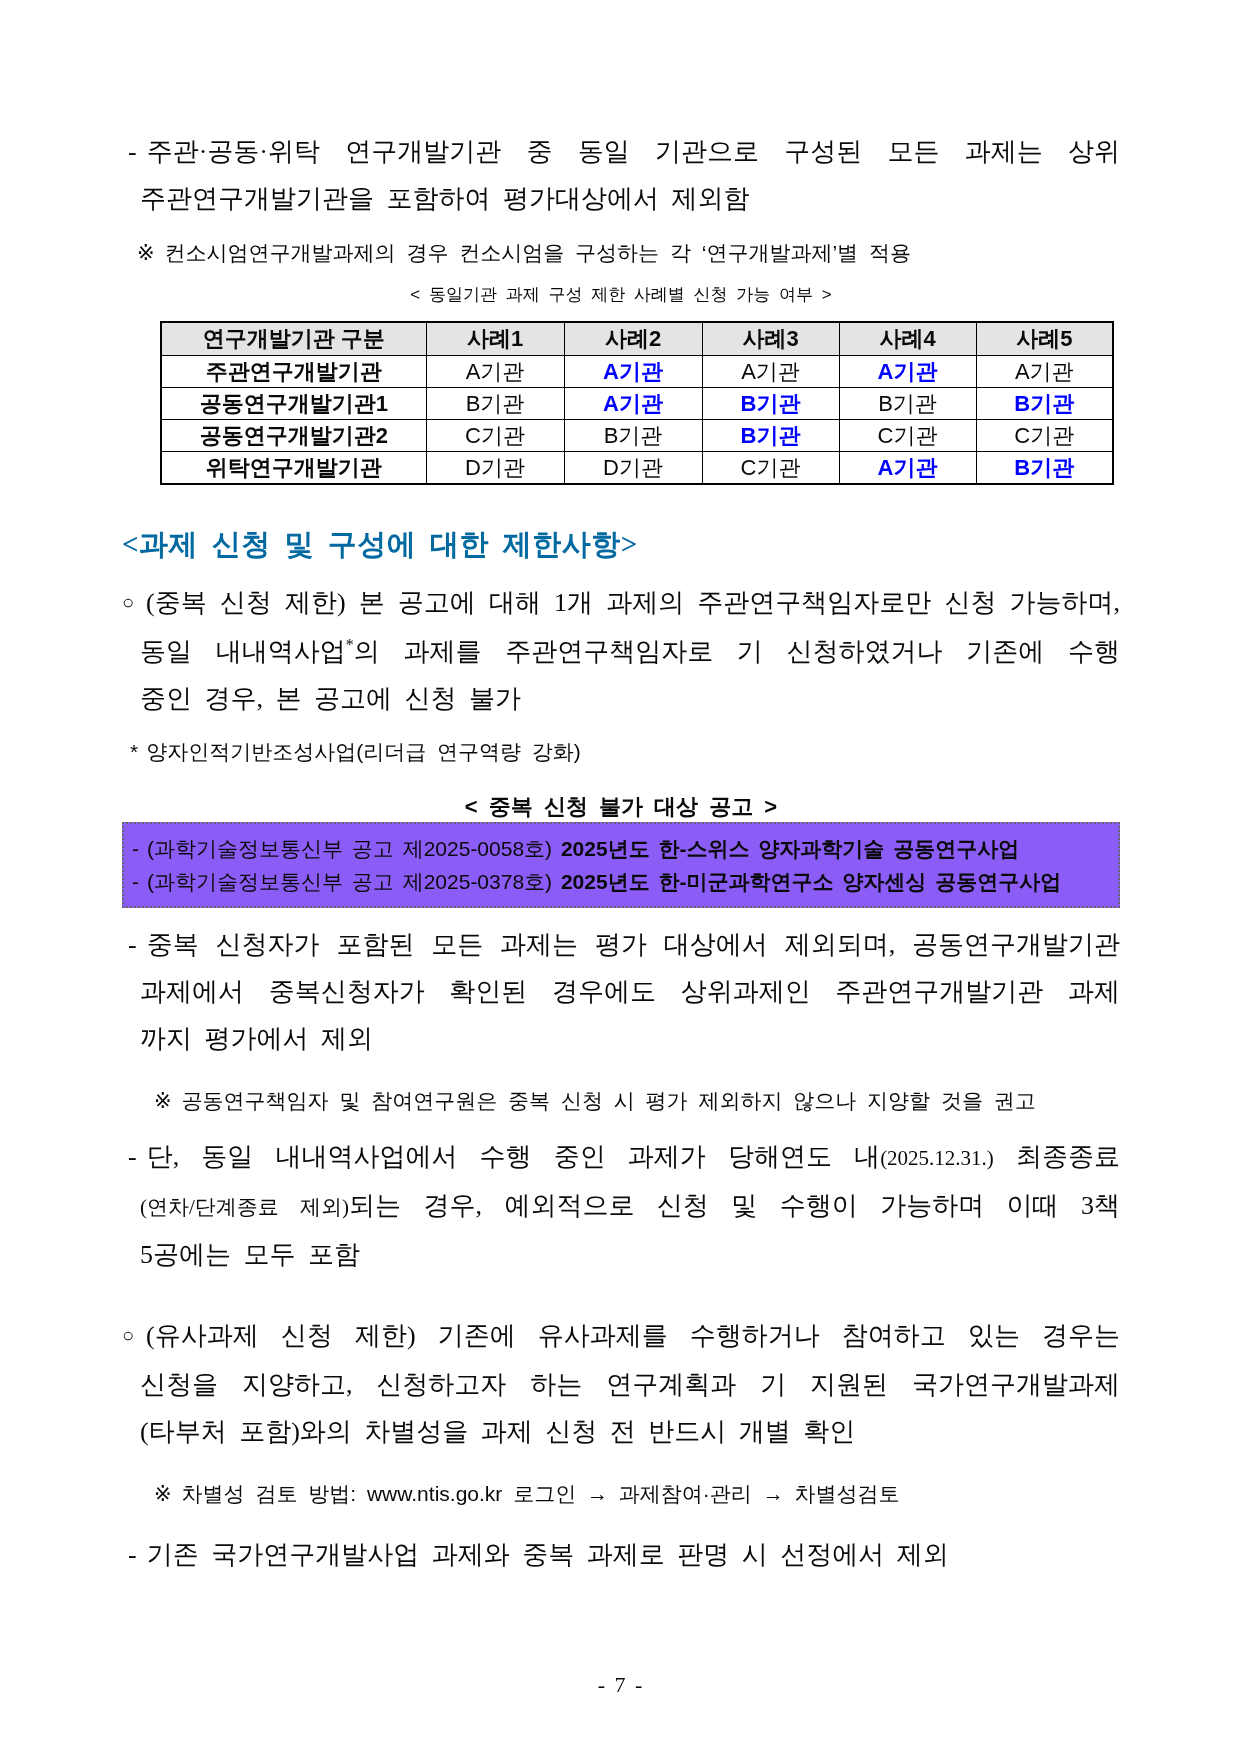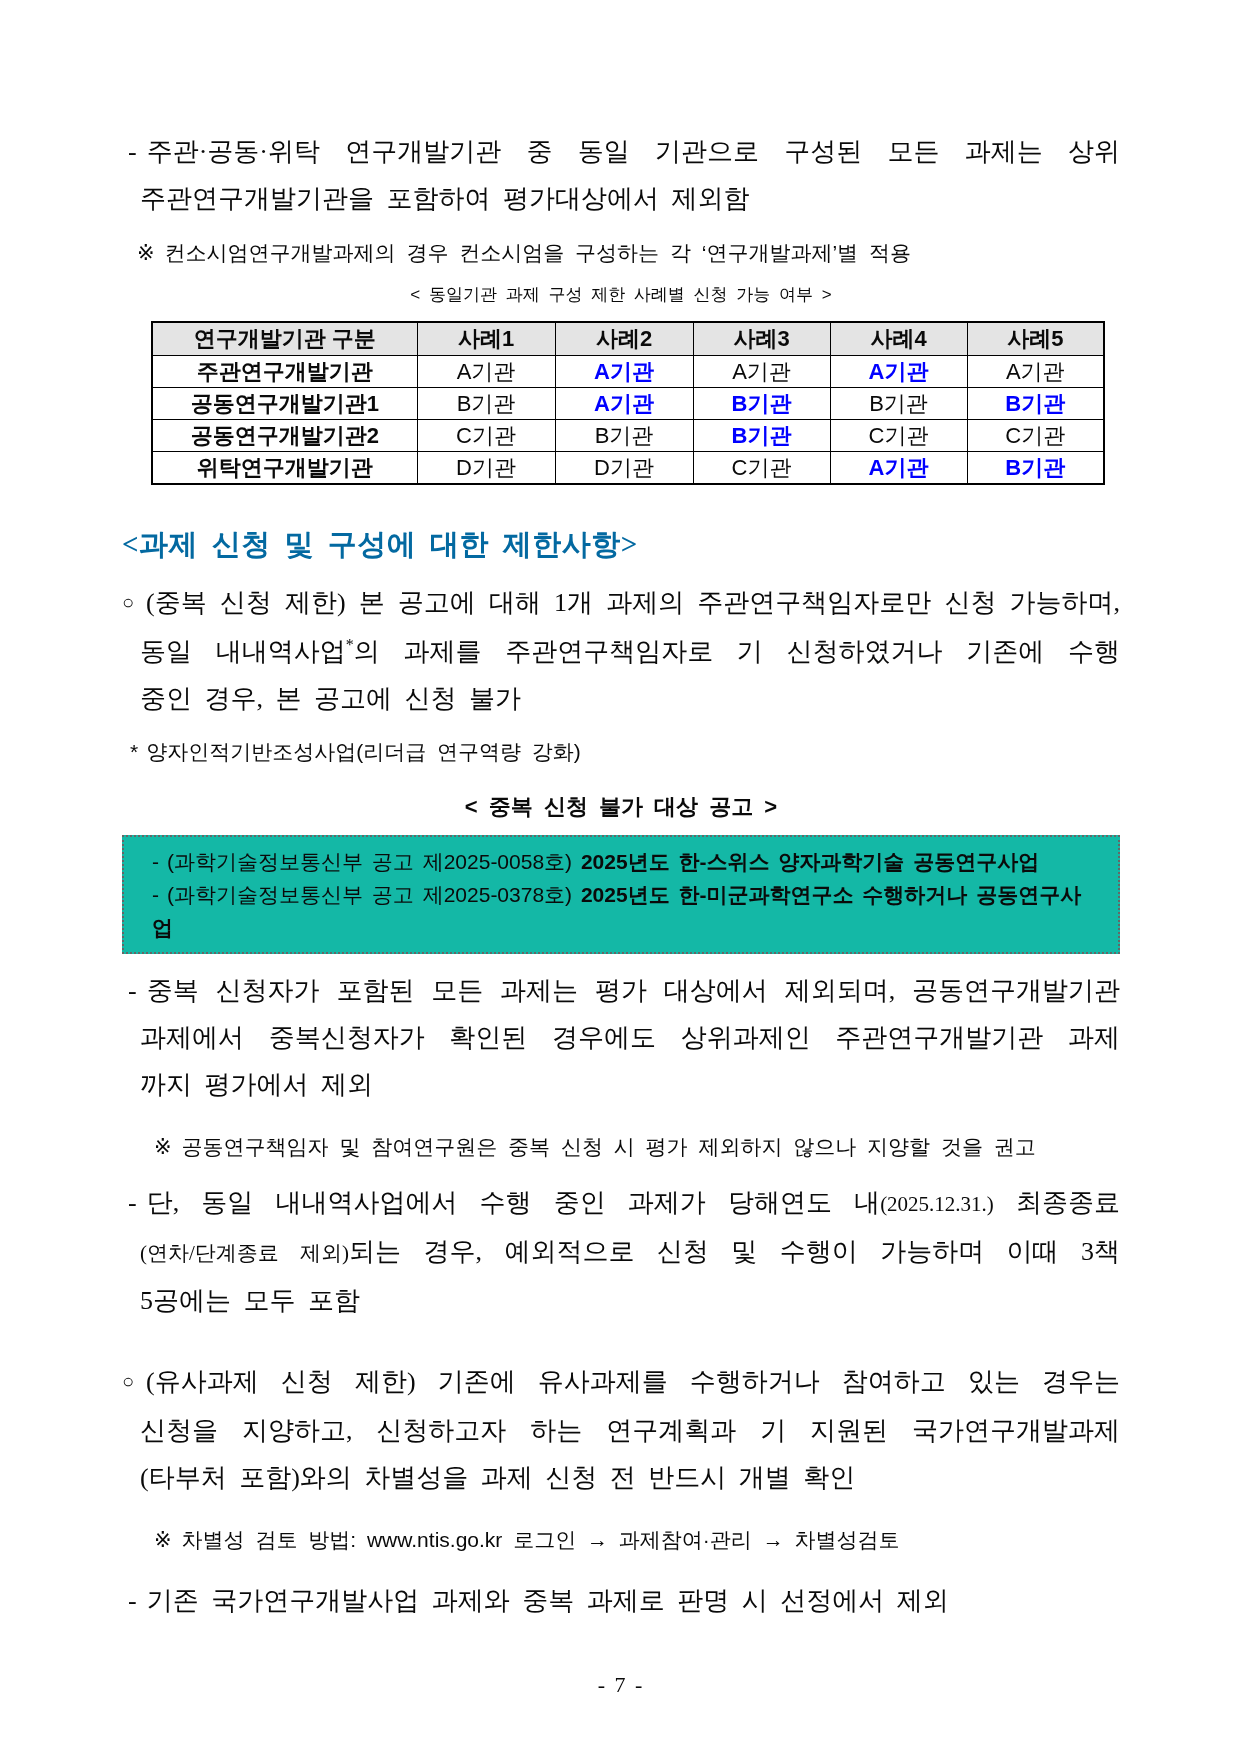--- a/index.html
+++ b/index.html
@@ -37,21 +37,21 @@
   .note-mid   { margin:24px 0 0 32px; }
 
   .caption {
     margin-top:15px; text-align:center;
     font-size:17px; word-spacing:4px;
     font-family:"Liberation Sans","DejaVu Sans",sans-serif;
   }
 
   table.case-table {
     border-collapse:collapse; table-layout:fixed;
-    width:952px; margin:15px 0 0 29px;
+    width:952px; margin:15px 0 0 38px;
     font-family:"Liberation Sans","DejaVu Sans",sans-serif;
     font-size:22px; text-align:center;
     border:2px solid #000;
   }
   table.case-table th, table.case-table td {
     border:1px solid #000; padding:0; height:31px;
     overflow:hidden; white-space:nowrap;
   }
   table.case-table th { background:#e4e4e4; font-weight:bold; height:32px; }
   table.case-table td.rlabel { font-weight:bold; }
@@ -65,23 +65,23 @@
   }
 
   .para-dup { margin-top:14px; }
   .footnote { margin:15px 0 0 8px; }
   .box-heading {
     margin-top:25px; text-align:center;
     font-size:22px; font-weight:bold; word-spacing:5px;
     font-family:"Liberation Sans","DejaVu Sans",sans-serif;
   }
   .notice-box {
-    margin-top:13px; background:#14b8a6;
+    background:#8b5cf6;
     border:2px dotted #666;
-    padding:8px 28px;
+    padding:8px 8px;
     font-size:21px; line-height:33px; word-spacing:3px;
     font-family:"Liberation Sans","DejaVu Sans",sans-serif;
   }
   .notice-box .title { font-weight:bold; }
 
   .para-excl { margin-top:13px; }
   .para-exc2 { margin-top:17px; }
   .para-sim  { margin-top:34px; }
   .para-fin  { margin-top:22px; }
   .small-paren { font-size:21px; }
@@ -183,21 +183,21 @@
 
   <div class="box-heading">&lt; 중복 신청 불가 대상 공고 &gt;</div>
 
   <div class="notice-box">
     <div class="ln">
       <span class="mk-ast">-</span><span>(과학기술정보통신부 공고 제2025-0058호)</span>
       <span class="title">2025년도 한-스위스 양자과학기술 공동연구사업</span>
     </div>
     <div class="ln">
       <span class="mk-ast">-</span><span>(과학기술정보통신부 공고 제2025-0378호)</span>
-      <span class="title">2025년도 한-미군과학연구소 수행하거나 공동연구사업</span>
+      <span class="title">2025년도 한-미군과학연구소 양자센싱 공동연구사업</span>
     </div>
   </div>
 
   <div class="bodytext serif para-excl">
     <div class="ln jl">
       <span class="mk-dash">-</span><span>중복 신청자가 포함된 모든 과제는 평가 대상에서 제외되며, 공동연구개발기관</span>
     </div>
     <div class="ln jl indent">과제에서 중복신청자가 확인된 경우에도 상위과제인 주관연구개발기관 과제</div>
     <div class="ln ll indent">까지 평가에서 제외</div>
   </div>

